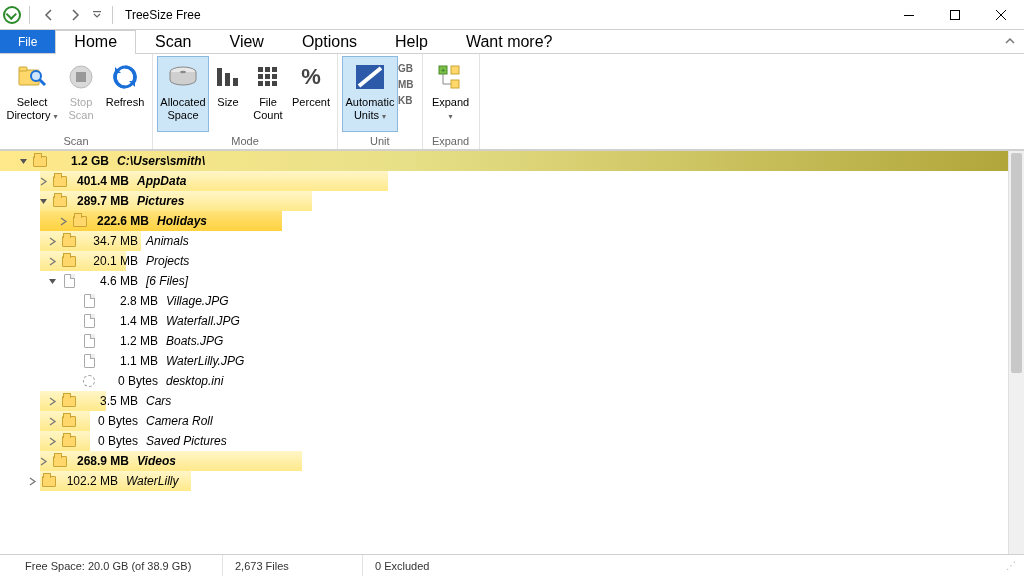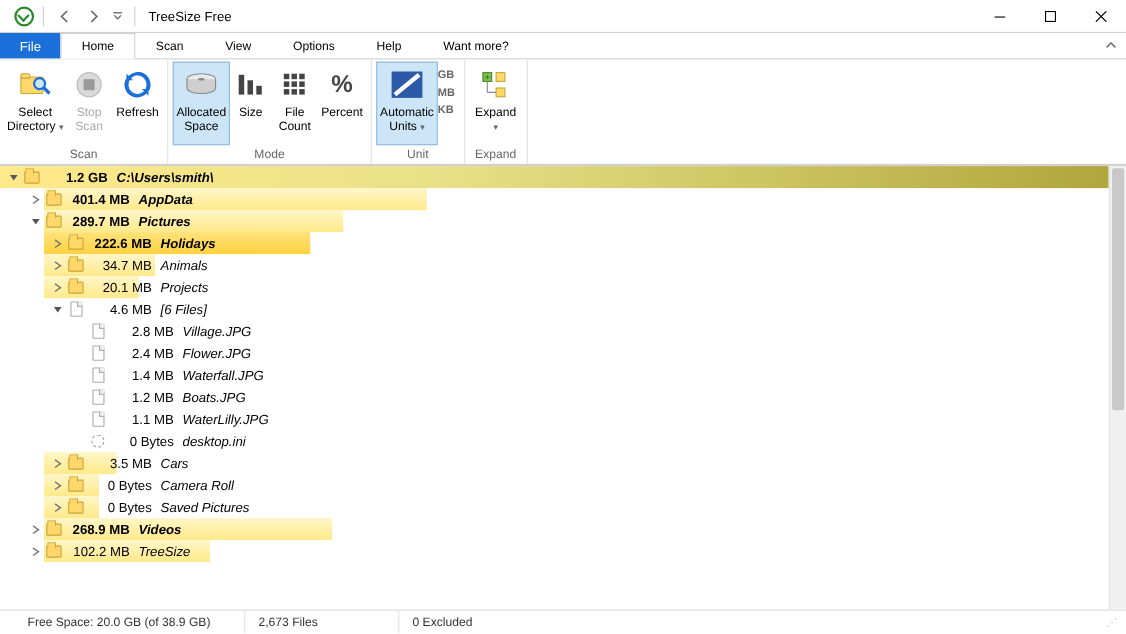--- a/index.html
+++ b/index.html
@@ -1,32 +1,32 @@
 <!DOCTYPE html>
 <html><head>
 <meta charset="utf-8">
 <style>
   * { box-sizing: border-box; margin: 0; padding: 0; font-family: "Segoe UI", Tahoma, sans-serif; }
   html, body { width: 1024px; height: 576px; overflow: hidden; background: #fff; font-size: 12px; color: #000; }
 
   
   .titlebar { height: 30px; display: flex; align-items: center; border-bottom: 1px solid #d0d0d0; }
-  .titlebar .left { display: flex; align-items: center; gap: 4px; padding-left: 13px; }
+  .titlebar .left { display: flex; align-items: center; gap: 4px; padding-left: 3px; }
   .titlebar .appicon { width: 18px; height: 18px; border: 2px solid #2a8a2a; border-radius: 50%; position: relative; display:flex; align-items:center; justify-content:center; }
   .titlebar .appicon::after{ content:""; width:6px; height:6px; border:2px solid #2a8a2a; border-top:none; border-right:none; transform: rotate(-45deg) translate(0,-1px);}
   .titlebar .navbtn { width: 22px; height: 22px; display:flex; align-items:center; justify-content:center; color:#555; cursor:pointer; }
   .titlebar .divider { width:1px; height:18px; background:#ccc; margin:0 4px;}
   .titlebar .title { margin-left: 4px; font-size: 12px; }
   .titlebar .wincontrols { margin-left:auto; display:flex; }
   .titlebar .wincontrols div { width:46px; height:30px; display:flex; align-items:center; justify-content:center; cursor:pointer; font-family: "Segoe MDL2 Assets","Segoe UI Symbol", sans-serif; }
 
   
   .menutabs { height: 24px; display:flex; align-items: stretch; background:#fff; border-bottom:1px solid #d0d0d0; position:relative;}
   .menutabs .filetab { background:#1a6fd8; color:#fff; padding:0 18px; display:flex; align-items:center; cursor:pointer; font-size:12px;}
-  .menutabs .tab { padding:0 18px; display:flex; align-items:center; cursor:pointer; font-size:11px; border:1px solid transparent; border-bottom:none; position:relative; top:0;}
+  .menutabs .tab { padding:0 18px; display:flex; align-items:center; cursor:pointer; font-size:16px; border:1px solid transparent; border-bottom:none; position:relative; top:0;}
   .menutabs .tab.active { border-color:#d0d0d0; background:#fff; z-index:2; }
   .menutabs .tab.active::after{ content:""; position:absolute; left:0; right:0; bottom:-1px; height:1px; background:#fff;}
   .menutabs .collapse { margin-left:auto; width:28px; display:flex; align-items:center; justify-content:center; color:#777; cursor:pointer;}
 
   
   .ribbon { height: 96px; display:flex; background:#fff; border-bottom:1px solid #d0d0d0; }
   .group { display:flex; flex-direction:column; border-right:1px solid #e3e3e3; padding:2px 4px 0 4px;}
   .group .buttons { flex:1; display:flex; align-items:flex-start;}
   .group .label { text-align:center; font-size:11px; color:#666; padding:2px 0;}
   .rbtn-large { width:56px; height:76px; display:flex; flex-direction:column; align-items:center; justify-content:flex-start; padding-top:4px; cursor:pointer; border:1px solid transparent; text-align:center; font-size:11px; line-height:1.15; gap:3px;}
@@ -38,21 +38,21 @@
   .unitstack{ display:flex; flex-direction:column; justify-content:center; gap:0; padding:4px 4px 0 0; font-size:10px; color:#666; font-weight:600;}
   .unitstack div{ height:16px; display:flex; align-items:center;text-align:center;}
 
   
   .treewrap { position:relative; height: calc(576px - 30px - 24px - 96px - 22px); overflow:hidden; background:#fff; border-top:1px solid #d0d0d0;}
   .tree { position:absolute; left:0; top:0; right:16px; bottom:0; overflow:auto;}
   .vscroll{ position:absolute; right:0; top:0; bottom:0; width:16px; background:#f0f0f0; border-left:1px solid #e0e0e0;}
   .vscroll .thumb{ position:absolute; left:2px; right:2px; top:2px; height:220px; background:#c8c8c8; border-radius:2px;}
 
   .row { height:20px; display:flex; align-items:center; position:relative; font-size:12px; white-space:nowrap;}
-  .row.header{ font-weight:600; }
+  .row.header{ font-weight:600;padding-left:11px; }
   .row .bar{ position:absolute; left:0; top:0; bottom:0; z-index:0;}
   .row > *:not(.bar){ position:relative; z-index:1;}
   .row .indent{ flex:0 0 auto;}
   .row .exp { width:16px; height:16px; display:flex; align-items:center; justify-content:center; color:#777; cursor:pointer; font-size:10px; flex:0 0 auto;}
   .row .ico { width:18px; height:16px; display:flex; align-items:center; justify-content:center; flex:0 0 auto;}
   .row .size{ width:66px; text-align:right; padding-right:6px; flex:0 0 auto;}
   .row .name{ padding-left:2px;font-style:italic; }
 
   .bar{ background:linear-gradient(to bottom,#fff6c8,#ffe98a);}
   .bar.root{ background:linear-gradient(to right,#ffe98a,#e8e088 40%,#b0a63a);}
@@ -382,29 +382,20 @@
         </span>
         <span class="size">2.8 MB</span>
         <span class="name">Village.JPG</span>
       </div>
       <div class="row">
         <span class="indent" style="width:64px"></span>
         <span class="exp"></span>
         <span class="ico">
           <span class="ifile"></span>
         </span>
-        <span class="size">2.4 MB</span>
-        <span class="name">Flower.JPG</span>
-      </div>
-      <div class="row">
-        <span class="indent" style="width:64px"></span>
-        <span class="exp"></span>
-        <span class="ico">
-          <span class="ifile"></span>
-        </span>
         <span class="size">1.4 MB</span>
         <span class="name">Waterfall.JPG</span>
       </div>
       <div class="row">
         <span class="indent" style="width:64px"></span>
         <span class="exp"></span>
         <span class="ico">
           <span class="ifile"></span>
         </span>
         <span class="size">1.2 MB</span>
@@ -489,21 +480,21 @@
         <span class="indent" style="width:24px"></span>
         <span class="exp">
           <svg width="9" height="9" viewBox="0 0 9 9">
             <path d="M2 1 L7 4.5 L2 8" fill="none" stroke="#777" stroke-width="1.3"></path>
           </svg>
         </span>
         <span class="ico">
           <span class="ifolder"></span>
         </span>
         <span class="size">102.2 MB</span>
-        <span class="name">TreeSize</span>
+        <span class="name">WaterLilly</span>
       </div>
     </div>
   <div class="vscroll">
       <div class="thumb"></div>
     </div>
 </div>
 
 <div class="status">
   <div class="cell">Free Space: 20.0 GB  (of 38.9 GB)</div>
   <div class="cell" style="min-width:140px">2,673 Files</div>

